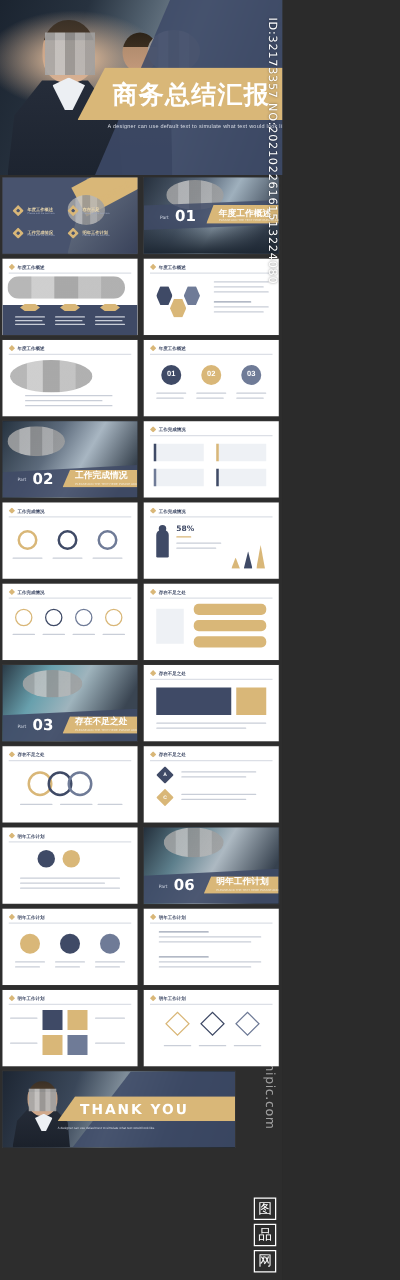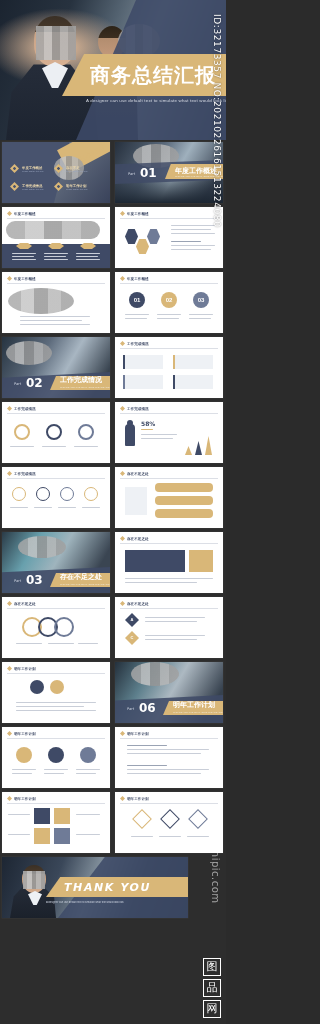--- a/index.html
+++ b/index.html
@@ -87,21 +87,21 @@
   .mi-d { width:9px; height:9px; background:#d9b778; clip-path:polygon(50% 0,100% 50%,50% 100%,0 50%);
     display:flex; align-items:center; justify-content:center; }
   .mi-d::after { content:""; width:3.5px; height:3.5px; background:#48536e;
     clip-path:polygon(50% 0,100% 50%,50% 100%,0 50%); }
   .mi-t { font-size:3.4px; color:#ecd9ae; font-weight:bold; white-space:nowrap;
     font-family:"DejaVu Sans", sans-serif; }
   .mi-s { font-size:2px; color:#9aa6c0; white-space:nowrap; }
 
   .stat { position:absolute; color:#3f4a66; font-weight:bold; font-family:"DejaVu Sans", sans-serif; }
   .ty { position:absolute; color:#fff; font-weight:bold; letter-spacing:1.6px;
-    font-family:"DejaVu Sans", sans-serif;font-style:italic; }
+    font-family:"DejaVu Sans", sans-serif; }
 
   
   .mosaic { position:absolute; pointer-events:none;
     background:
       linear-gradient(90deg,rgba(168,168,168,.92) 0 20%,rgba(196,196,196,.92) 20% 40%,rgba(150,150,150,.92) 40% 60%,rgba(183,183,183,.92) 60% 80%,rgba(160,160,160,.92) 80% 100%);
     background-size:100% 25%; background-repeat:repeat-y; }
   .mosaic.soft { border-radius:50%; filter:blur(.6px); opacity:.9; }
 
   
   .wm-id { position:absolute; right:4px; top:14px; color:#fff; font-size:9px; letter-spacing:.6px;

